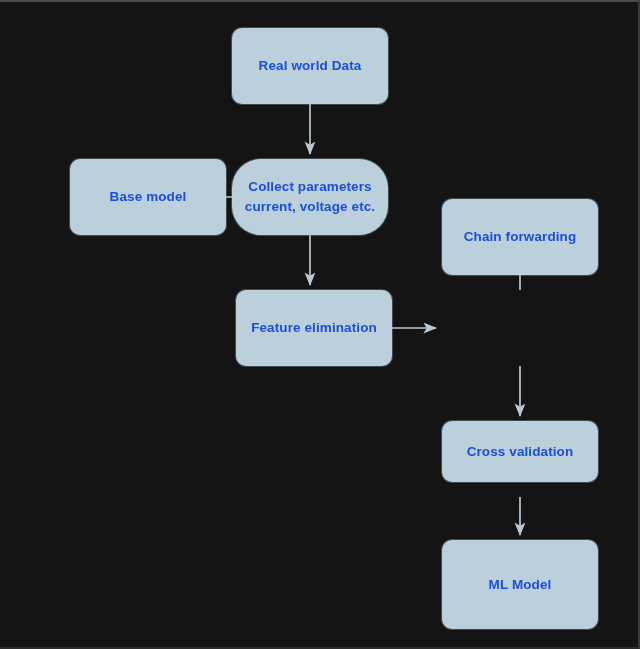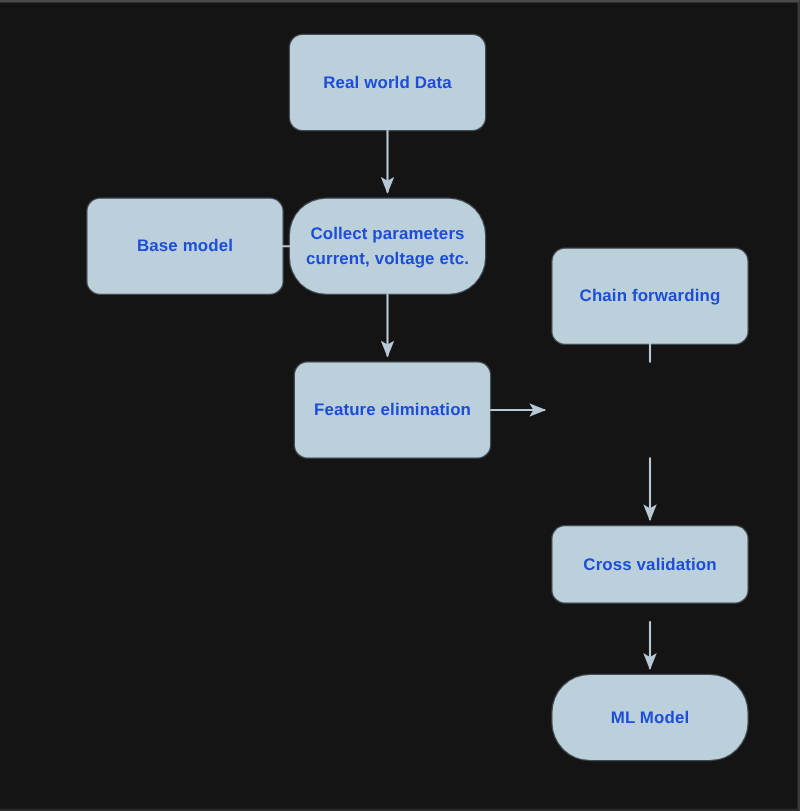--- a/index.html
+++ b/index.html
@@ -92,17 +92,17 @@
 
   <div class="node" style="left:236px; top:288px; width:156px; height:76px;">
     <span class="node-label">Feature elimination</span>
   </div>
 
 
   <div class="node" style="left:442px; top:419px; width:156px; height:61px;">
     <span class="node-label">Cross validation</span>
   </div>
 
-  <div class="node" style="left:442px; top:538px; width:156px; height:68px;border-radius:30px;">
+  <div class="node" style="left:442px; top:538px; width:156px; height:89px;">
     <span class="node-label">ML Model</span>
   </div>
 
 </div>
 
 </body></html>

